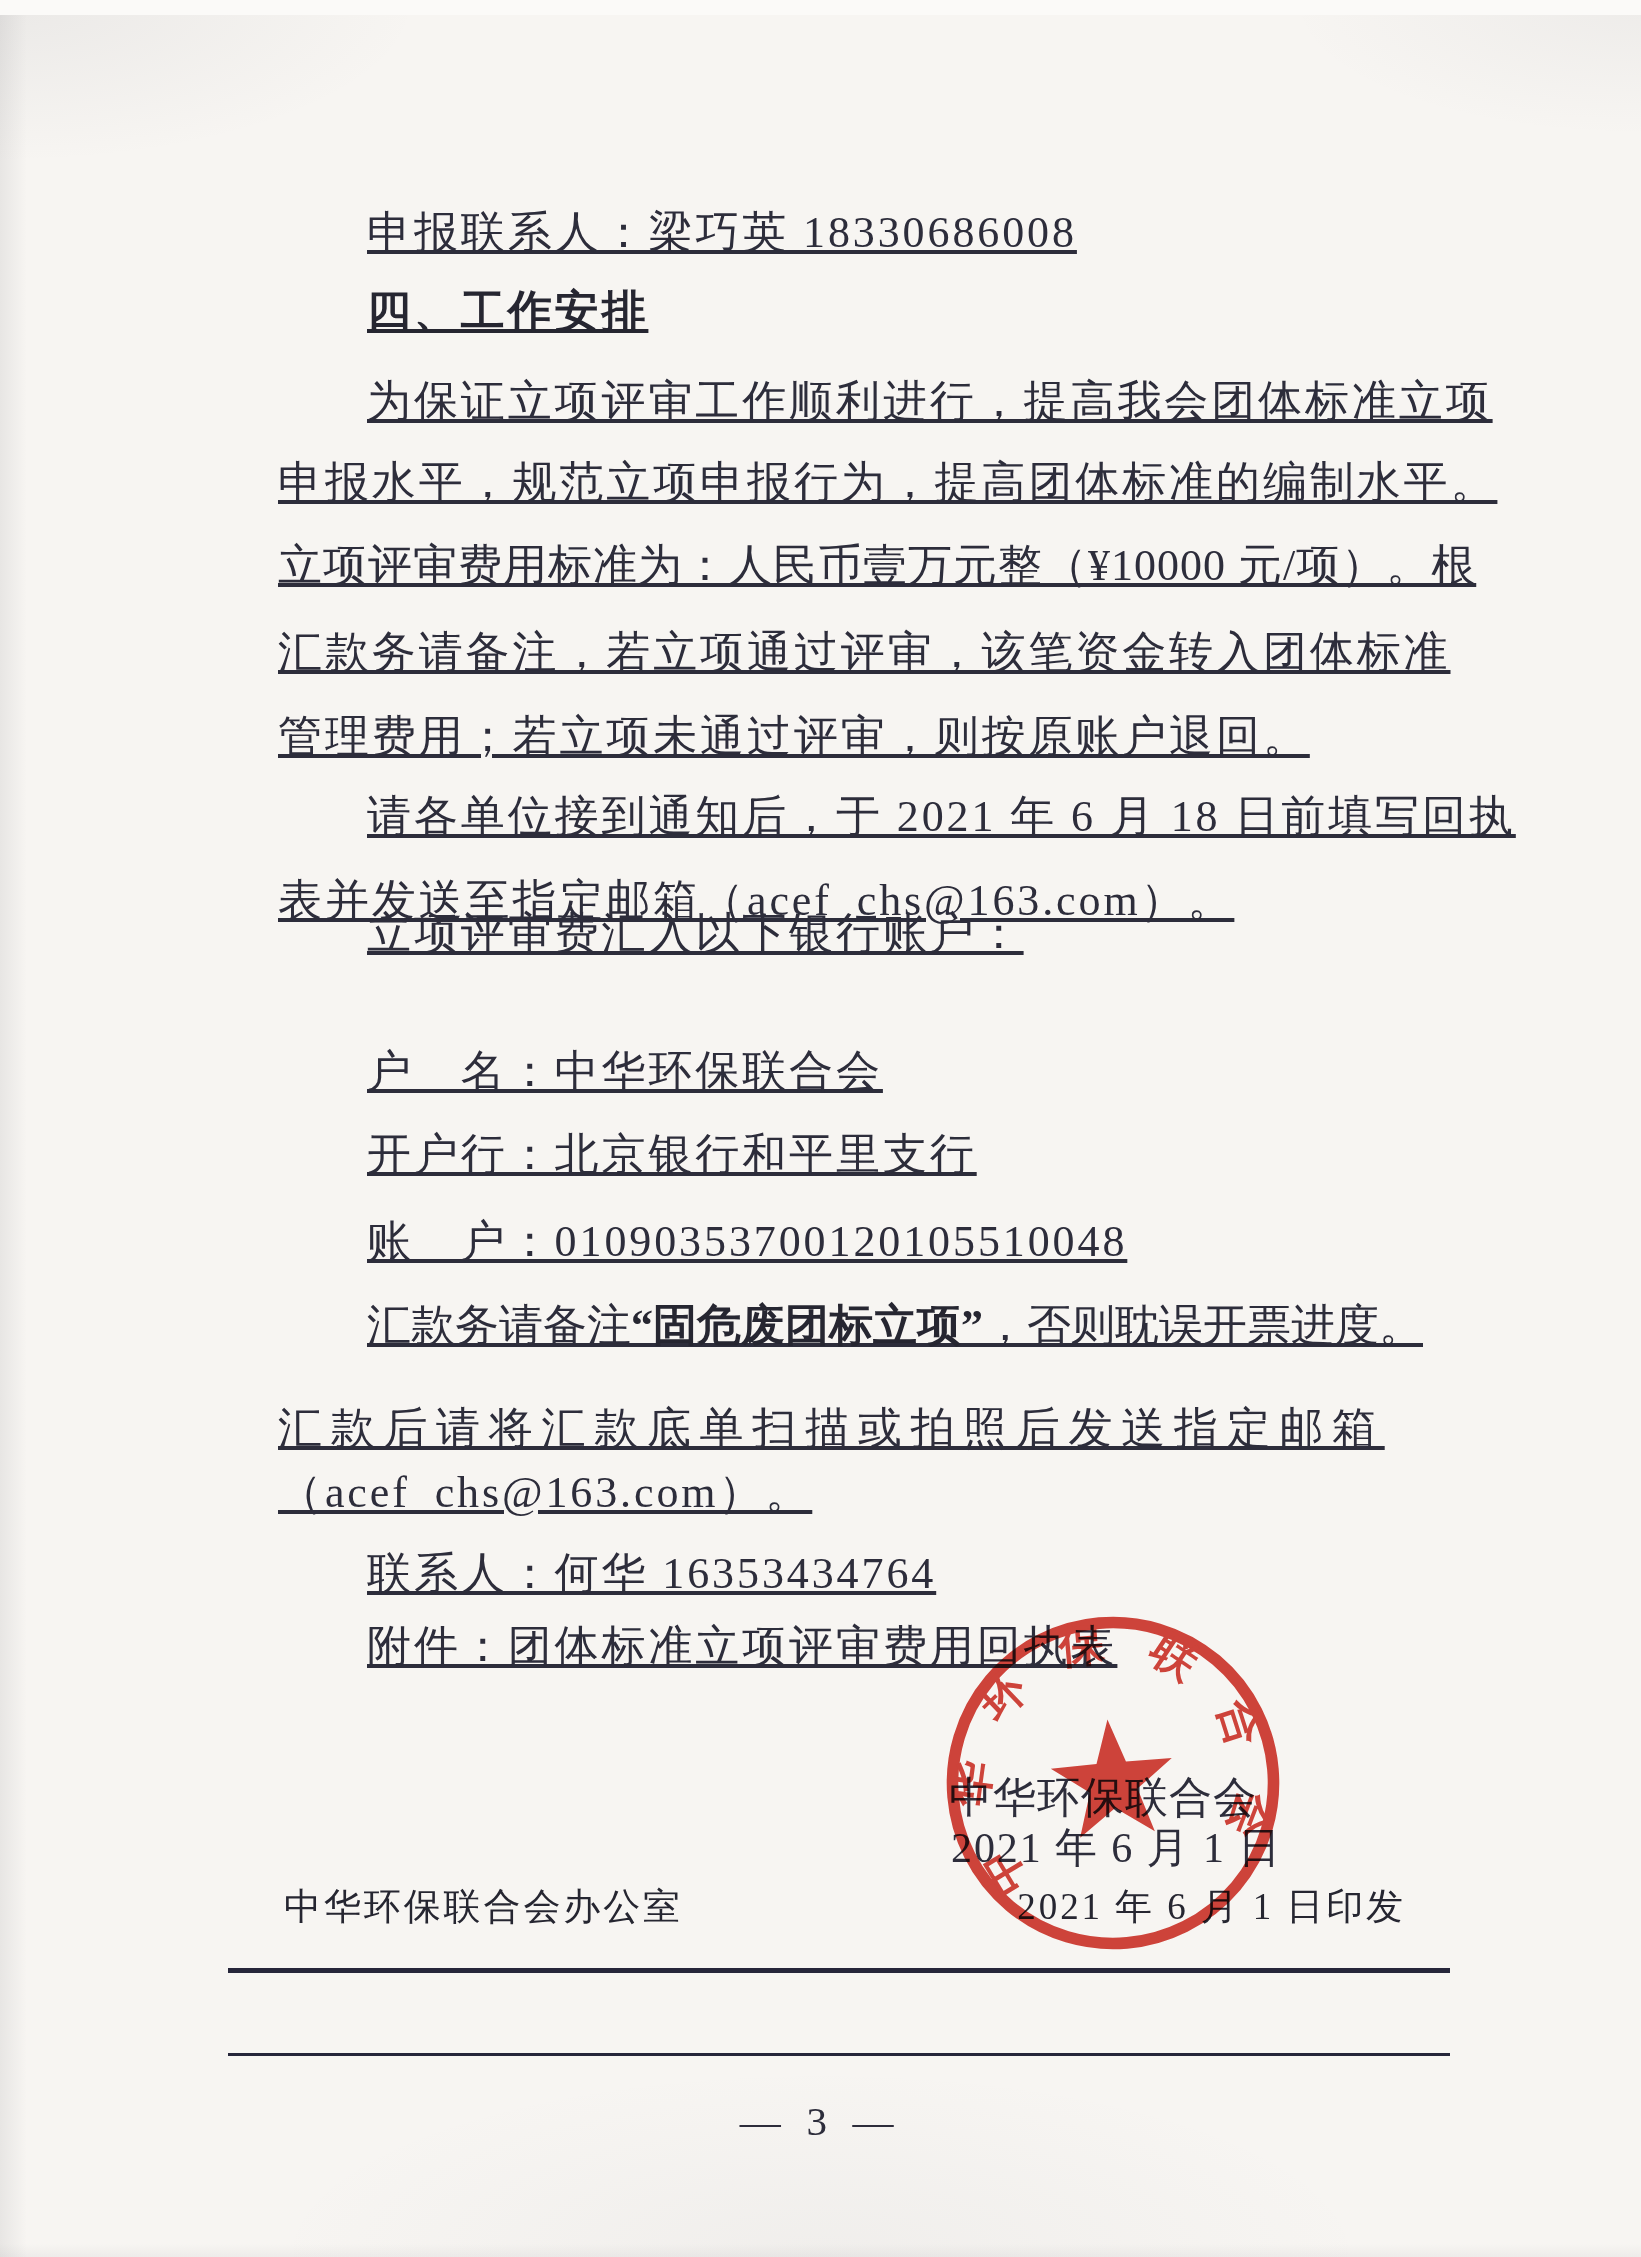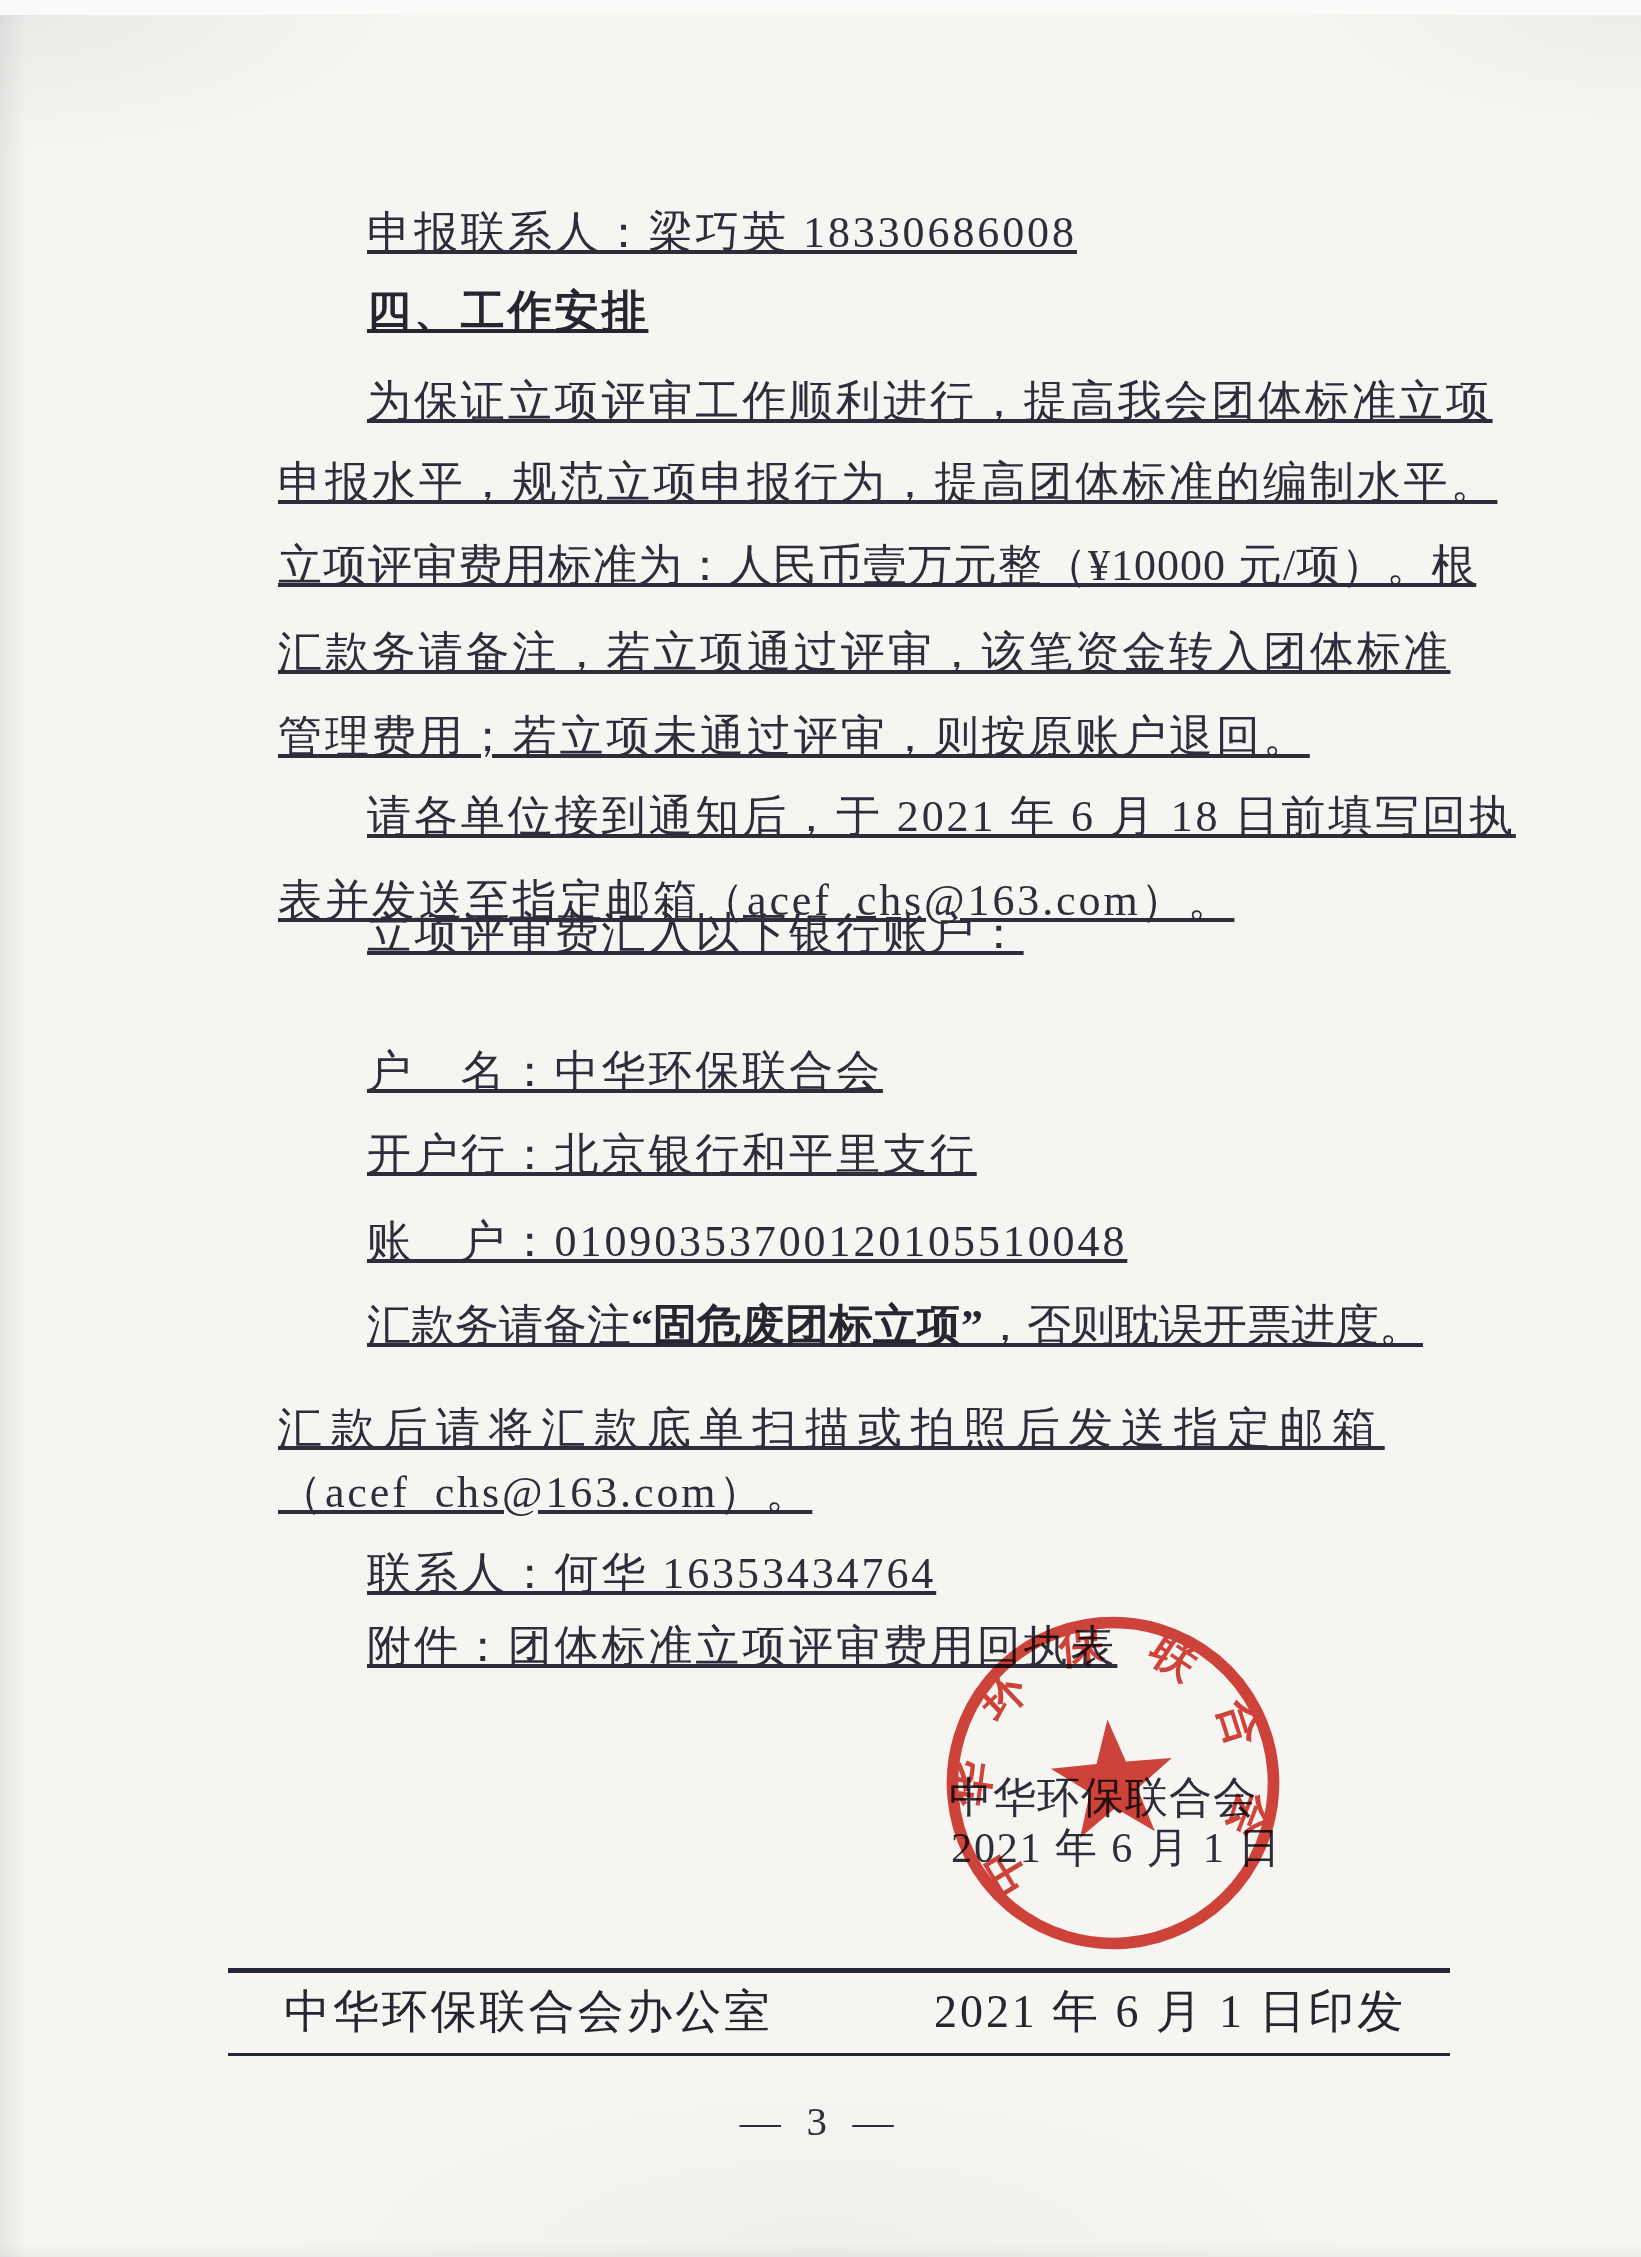--- a/index.html
+++ b/index.html
@@ -59,26 +59,26 @@
     fill:#d1352c;
     font-size:47px;
     font-weight:700;
     letter-spacing:40px;
     font-family:"Liberation Serif","DejaVu Serif",serif;
   }
   .rule{position:absolute;left:228px;width:1222px;background:#26263a;}
   .rule-top{top:1968px;height:4.8px;}
   .rule-bottom{top:2053px;height:2.9px;}
   .footer-row{
-    position:absolute;left:228px;top:1983px;width:1222px;
+    position:absolute;left:228px;top:1878px;width:1222px;
     height:58px;line-height:58px;
     display:flex;justify-content:space-between;
     box-sizing:border-box;
     padding-left:56px;padding-right:44px;
-    font-size:46px;letter-spacing:2.9px;color:#262631;
+    font-size:37px;letter-spacing:2.9px;color:#262631;
     white-space:nowrap;
   }
   .page-num{
     position:absolute;left:0;top:2097px;width:1641px;
     text-align:center;font-size:41px;letter-spacing:7.7px;color:#2d2d3b;
   }
   .scan-top-band{
     position:absolute;left:0;top:0;width:100%;height:15.4px;
     background:#fbfaf8;
   }

